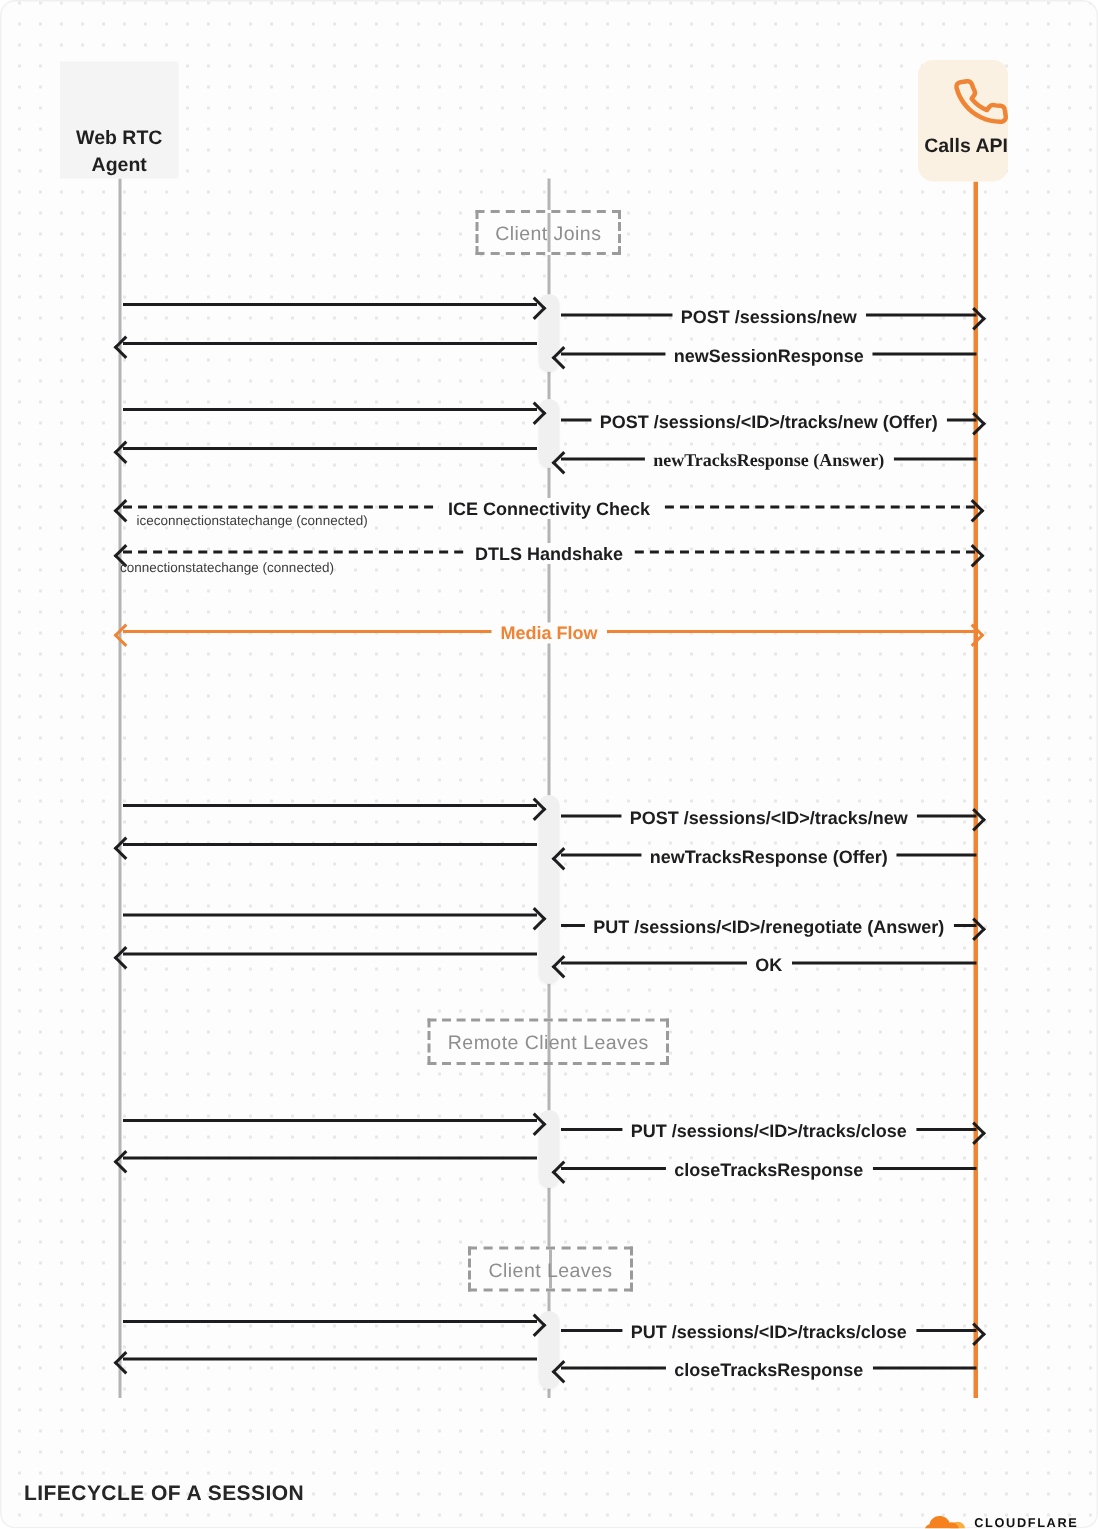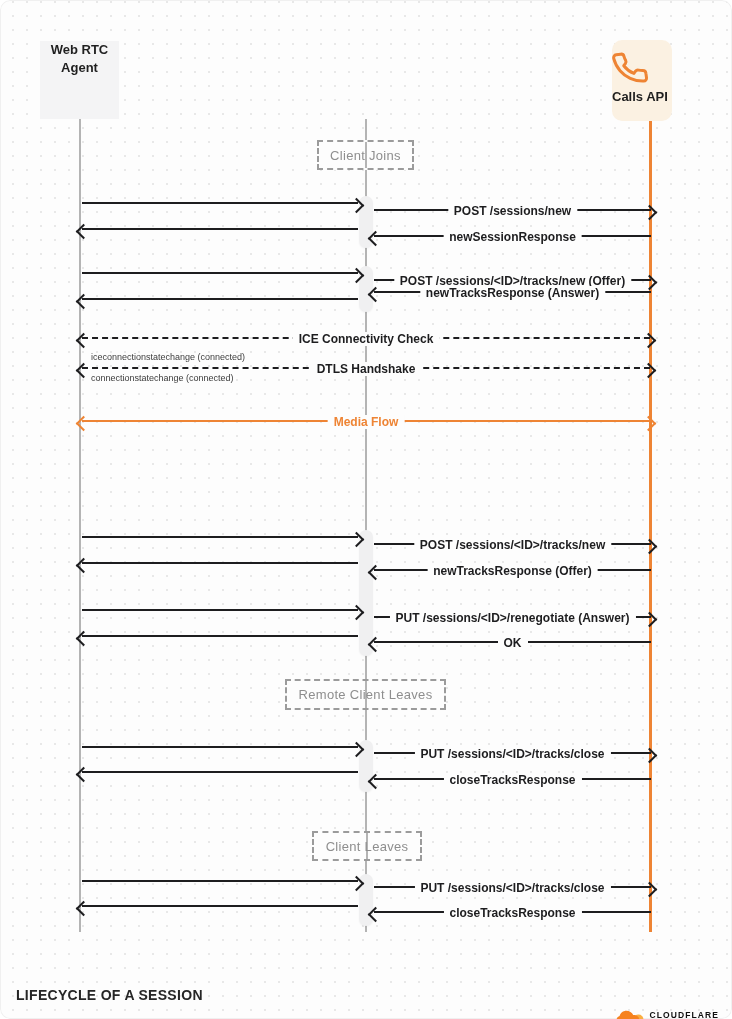--- a/index.html
+++ b/index.html
@@ -10,21 +10,21 @@
     background-image:radial-gradient(circle,#e8e8e8 1.1px,transparent 1.1px);
     background-size:14px 14px;background-position:6px 9px;
     border-radius:10px;box-shadow:0 0 0 1px #f0f0f0 inset;
   }
   
   .lifeline{position:absolute;top:119px;height:813px;width:2px;background:#b4b4b4;}
   .lifeline.orange{width:3px;background:#ee8434;}
   
   .activation{position:absolute;left:359px;width:14px;background:#f0f0f1;border-radius:7px;box-shadow:0 1px 2px rgba(0,0,0,0.04);}
   
-  .actor{position:absolute;top:41px;height:78px;background:#f4f4f5;display:flex;align-items:flex-start;justify-content:center;text-align:center;font-size:13px;font-weight:700;color:#1f1f1f;line-height:1.4;}
+  .actor{position:absolute;top:41px;height:78px;background:#f4f4f5;display:flex;align-items:flex-end;justify-content:center;text-align:center;font-size:13px;font-weight:700;color:#1f1f1f;line-height:1.4;}
   .actor.calls{background:#fbf1e2;border-radius:10px;flex-direction:column;justify-content:flex-start;padding-top:8px;height:73px;}
   .actor .lbl{width:70px;}
   .actor.calls .lbl{width:auto;margin-top:2px;}
   
   .section{position:absolute;border:2px dashed #9b9b9b;background:#fdfdfd;display:flex;align-items:center;justify-content:center;}
   .section .thru{position:absolute;left:50%;top:0;bottom:0;width:2px;margin-left:-1px;background:#b4b4b4;}
   .section span{position:relative;font-size:13px;color:#8e8e8e;letter-spacing:0.3px;white-space:nowrap;padding:0 4px;}
   .section.s0 .thru{left:calc(50% + 0px);}
   
   .seg{position:absolute;height:0;border-top:2.5px solid #1d1d1f;}
@@ -98,38 +98,38 @@
   </div>
 
   <div>
     <div class="seg head-r" style="left:82px;top:272px;width:276px;"></div>
     <div class="seg head-r" style="left:374px;top:279px;width:277px;">
       <span class="mlabel">POST /sessions/&lt;ID&gt;/tracks/new (Offer)</span>
     </div>
   </div>
 
   <div>
-    <div class="seg head-l" style="left:374px;top:291px;width:277px;">
+    <div class="seg head-l" style="left:374px;top:305px;width:277px;font-family:Liberation Serif, serif;">
       <span class="mlabel">newTracksResponse (Answer)</span>
     </div>
     <div class="seg head-l" style="left:82px;top:298px;width:276px;"></div>
   </div>
 
   <div>
     <div class="seg dashed head-r head-l" style="left:82px;top:337px;width:568px;">
       <span class="mlabel">ICE Connectivity Check</span>
     </div>
-    <div class="mnote" style="left:91px;top:352px;">iceconnectionstatechange (connected)</div>
+    <div class="mnote" style="left:91px;top:342px;">iceconnectionstatechange (connected)</div>
   </div>
 
   <div>
     <div class="seg dashed head-r head-l" style="left:82px;top:367px;width:568px;">
       <span class="mlabel">DTLS Handshake</span>
     </div>
-    <div class="mnote" style="left:91px;top:373px;">connectionstatechange (connected)</div>
+    <div class="mnote" style="left:80px;top:373px;">connectionstatechange (connected)</div>
   </div>
 
   <div>
     <div class="seg orange head-r head-l" style="left:82px;top:420px;width:568px;">
       <span class="mlabel orange">Media Flow</span>
     </div>
   </div>
 
   <div>
     <div class="seg head-r" style="left:82px;top:536px;width:276px;"></div>

